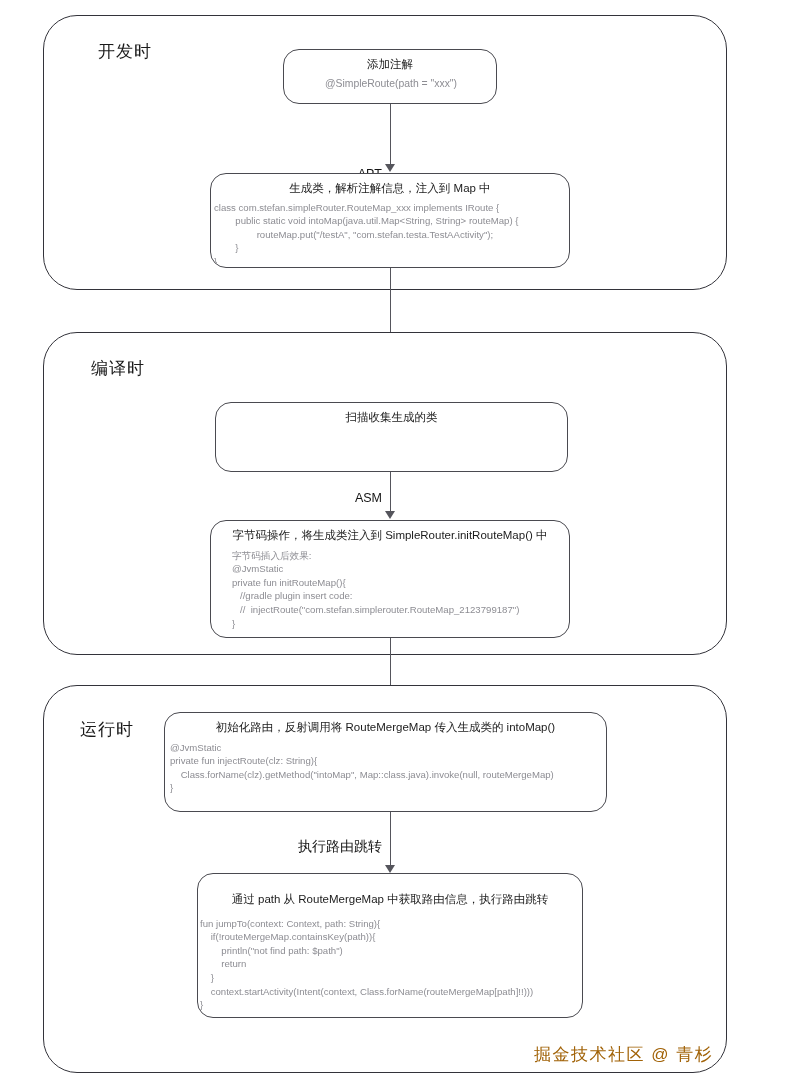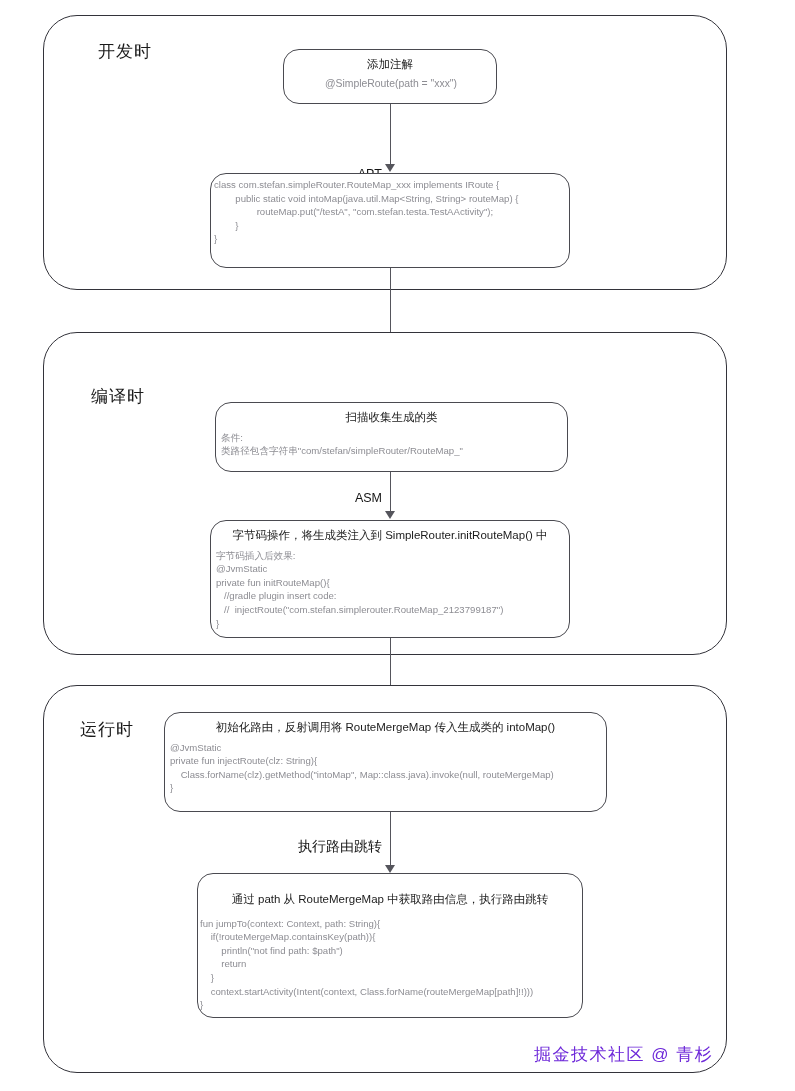--- a/index.html
+++ b/index.html
@@ -83,21 +83,21 @@
     color: #141414;
     white-space: nowrap;
     text-align: right;
   }
   .conn-label.cn { font-size: 14px; }
 
   
   .watermark {
     position: absolute;
     font-size: 17px;
-    color: #6d28d9;
+    color: #a16207;
     letter-spacing: 1.5px;
     white-space: nowrap;
   }
 </style>
 </head>
 <body>
 
 <div id="canvas">
 
   <div class="phase" style="left:43px; top:15px; width:684px; height:275px;"></div>
@@ -106,47 +106,46 @@
   <div class="node" style="left:283px; top:49px; width:214px; height:55px;">
     <div class="node-title">添加注解</div>
     <div class="node-code centered" style="font-size:10.4px; padding-top:4px;">@SimpleRoute(path = "xxx")</div>
   </div>
 
   <div class="conn" style="left:390px; top:104px; height:62px;"></div>
   <div class="arrowhead" style="left:384.5px; top:164px;"></div>
   <div class="conn-label" style="left:310px; top:131px; width:72px;margin-top:36px;">APT</div>
 
   <div class="node" style="left:210px; top:173px; width:360px; height:95px;">
+    <div class="node-title">生成类，解析注解信息，注入到 Map 中</div>
     <div class="node-code" style="padding-left:3px; padding-top:4px;">class com.stefan.simpleRouter.RouteMap_xxx implements IRoute {
         public static void intoMap(java.util.Map&lt;String, String&gt; routeMap) {
                 routeMap.put("/testA", "com.stefan.testa.TestAActivity");
         }
 }</div>
   </div>
 
   <div class="conn" style="left:390px; top:268px; height:126px;"></div>
   <div class="arrowhead" style="left:384.5px; top:392px;"></div>
   <div class="conn-label" style="left:278px; top:361px; width:104px;">Transform</div>
 
   <div class="phase" style="left:43px; top:332px; width:684px; height:323px;"></div>
-  <div class="phase-label" style="left:91px; top:357px;margin-top:28px;">编译时</div>
+  <div class="phase-label" style="left:91px; top:357px;">编译时</div>
 
   <div class="node" style="left:215px; top:402px; width:353px; height:70px;">
     <div class="node-title">扫描收集生成的类</div>
-    <div class="node-code" style="padding-left:5px; padding-top:5px;">条件:
-类路径包含字符串"com/stefan/simpleRouter/RouteMap_"</div>
   </div>
 
   <div class="conn" style="left:390px; top:472px; height:42px;"></div>
   <div class="arrowhead" style="left:384.5px; top:511px;"></div>
   <div class="conn-label" style="left:308px; top:491px; width:74px;">ASM</div>
 
   <div class="node" style="left:210px; top:520px; width:360px; height:118px;">
     <div class="node-title">字节码操作，将生成类注入到 SimpleRouter.initRouteMap() 中</div>
-    <div class="node-code" style="padding-left:5px; padding-top:5px;">字节码插入后效果:
+    <div class="node-code" style="padding-left:5px; padding-top:5px;margin-left:16px;">字节码插入后效果:
 @JvmStatic
 private fun initRouteMap(){
    //gradle plugin insert code:
    //  injectRoute("com.stefan.simplerouter.RouteMap_2123799187")
 }</div>
   </div>
 
   <div class="conn" style="left:390px; top:638px; height:68px;"></div>
   <div class="arrowhead" style="left:384.5px; top:703px;"></div>
 

